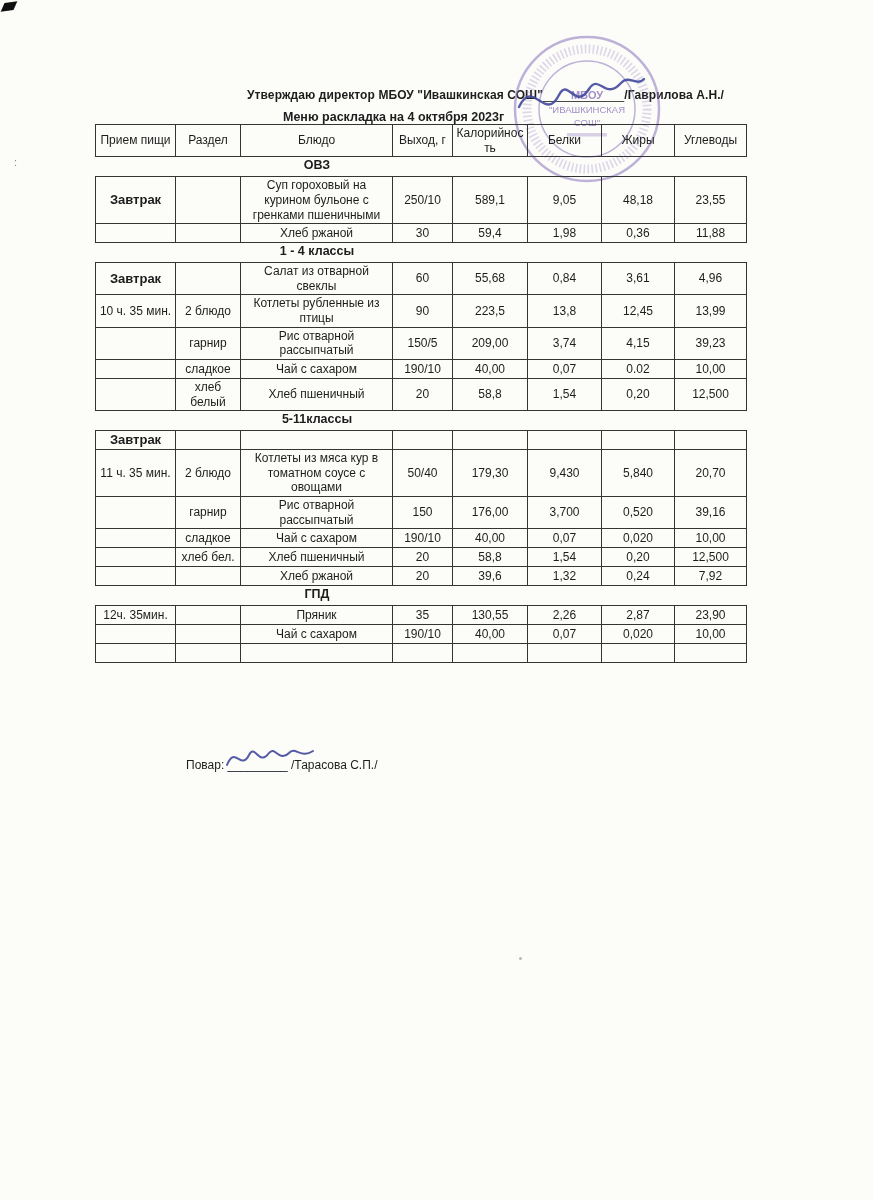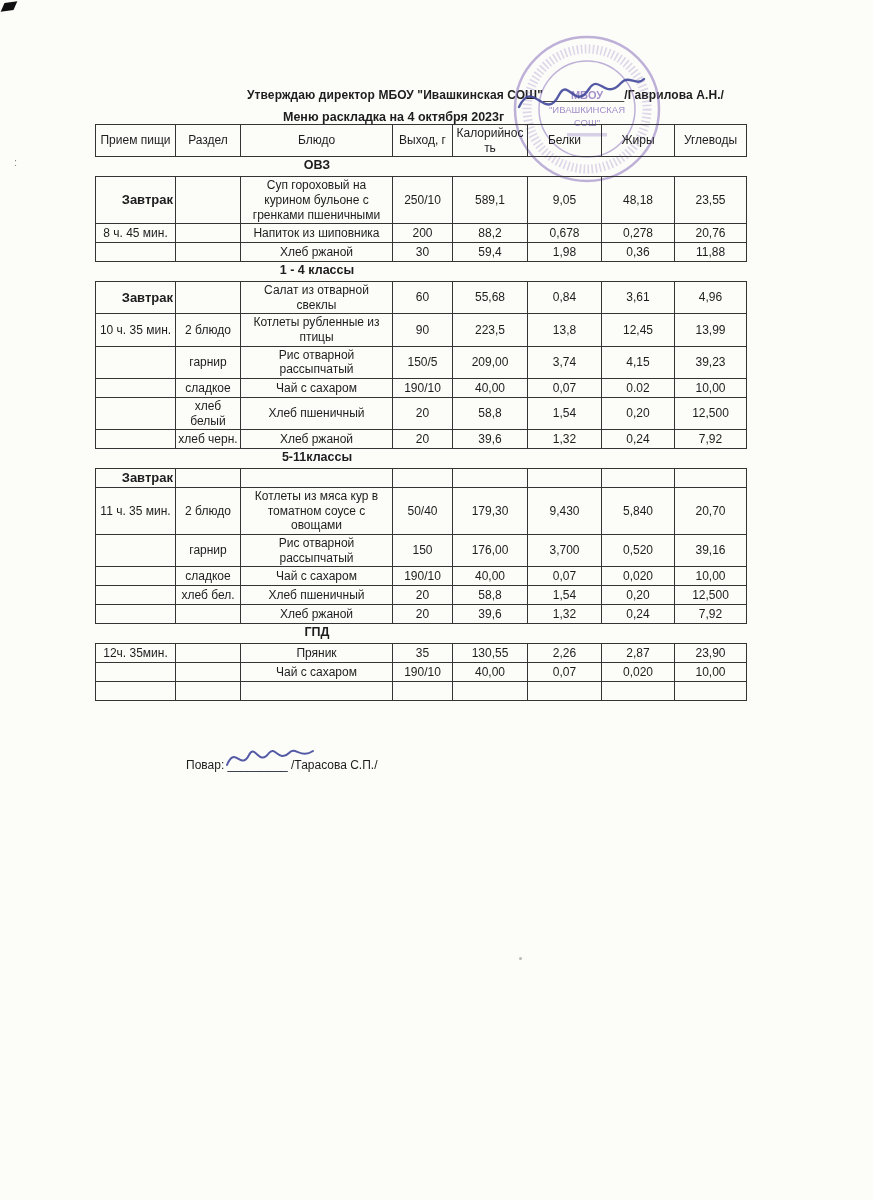--- a/index.html
+++ b/index.html
@@ -36,21 +36,21 @@
   .table-area { position:absolute; left:95px; top:124px; width:572px; }
   table.menu-table { border-collapse:collapse; table-layout:fixed; width:651px; }
   col.c0{width:80px} col.c1{width:65px} col.c2{width:152px} col.c3{width:60px}
   col.c4{width:75px} col.c5{width:74px} col.c6{width:73px} col.c7{width:72px}
   .menu-table th, .menu-table td {
     border:1px solid #343434; text-align:center; vertical-align:middle;
     padding:1px 2px; font-size:12px; line-height:1.22; height:19px;
     word-wrap:break-word;
   }
   .menu-table th { font-weight:normal; height:20px; }
-  td.meal-bold { font-weight:bold; font-size:13px;text-align:right; }
+  td.meal-bold { font-weight:bold; font-size:13px; }
   .section-title { position:relative; height:19px;text-align:center; }
   .section-title span {
     position:absolute; left:222px; top:1px; transform:translateX(-50%);
     font-weight:bold; font-size:12.5px; white-space:nowrap;
   }
 </style>
 </head>
 <body>
 
 <div class="page">
@@ -124,30 +124,20 @@
                 <td class="meal-bold">Завтрак</td>
                 <td></td>
                 <td>Суп гороховый на курином бульоне с гренками пшеничными</td>
                 <td>250/10</td>
                 <td>589,1</td>
                 <td>9,05</td>
                 <td>48,18</td>
                 <td>23,55</td>
               </tr>
               <tr>
-                <td>8 ч. 45 мин.</td>
-                <td></td>
-                <td>Напиток из шиповника</td>
-                <td>200</td>
-                <td>88,2</td>
-                <td>0,678</td>
-                <td>0,278</td>
-                <td>20,76</td>
-              </tr>
-              <tr>
                 <td></td>
                 <td></td>
                 <td>Хлеб ржаной</td>
                 <td>30</td>
                 <td>59,4</td>
                 <td>1,98</td>
                 <td>0,36</td>
                 <td>11,88</td>
               </tr>
             </tbody>
@@ -213,30 +203,20 @@
               <tr>
                 <td></td>
                 <td>хлеб белый</td>
                 <td>Хлеб пшеничный</td>
                 <td>20</td>
                 <td>58,8</td>
                 <td>1,54</td>
                 <td>0,20</td>
                 <td>12,500</td>
               </tr>
-              <tr>
-                <td></td>
-                <td>хлеб черн.</td>
-                <td>Хлеб ржаной</td>
-                <td>20</td>
-                <td>39,6</td>
-                <td>1,32</td>
-                <td>0,24</td>
-                <td>7,92</td>
-              </tr>
             </tbody>
       </table>
     </div>
 
     <div class="section">
       <div class="section-title">
         <span>5-11классы</span>
       </div>
       <table class="menu-table">
         <colgroup>

